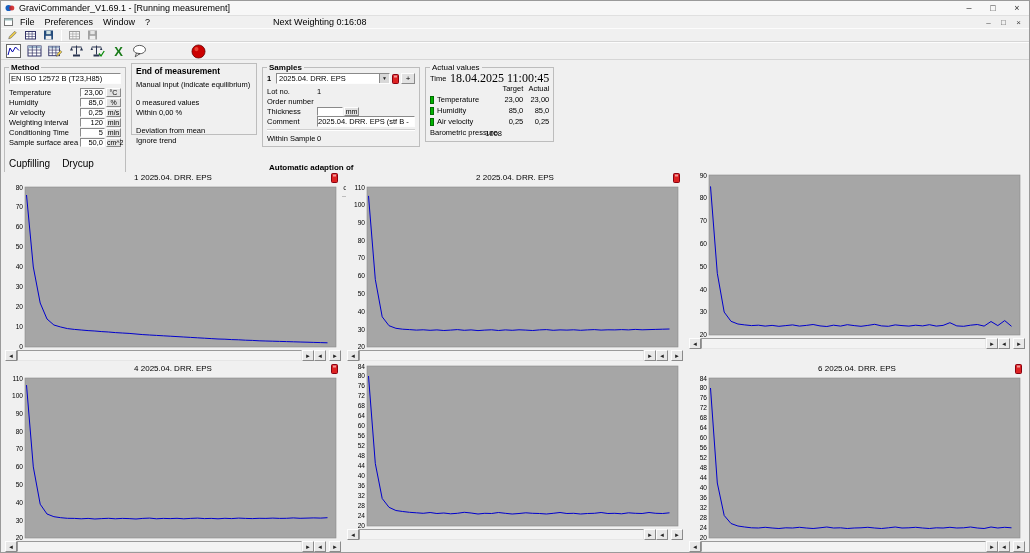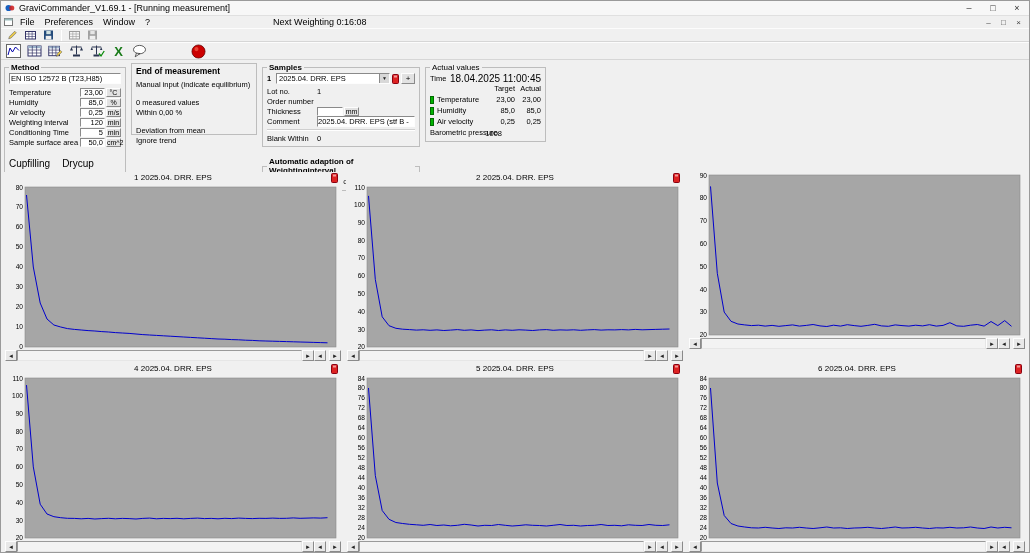--- a/index.html
+++ b/index.html
@@ -58,21 +58,21 @@
   .ubox { width:15px; text-align:center; font-size:7px; height:9px; line-height:8px; margin-left:1px; }
   .cup-row { display:flex; gap:12px; font-size:10px; margin-top:11px; }
   .desc { font-size:13px; margin-top:2px; }
 
   .eom { width:126px; height:72px; border:1px solid #bdbdbd; background:#f0f0f0; padding:2px 4px; }
   .eom-title { font-size:8.5px; font-weight:bold; margin-bottom:4px; }
   .eom-line { font-size:7.5px; white-space:nowrap; }
   .mb8 { margin-bottom:9px; }
   .mb1 { margin-bottom:1px; }
 
-  .mid-col { display:flex; flex-direction:column; gap:10px; width:158px; }
+  .mid-col { display:flex; flex-direction:column; gap:16px; width:158px; }
   .samples { width:158px; }
   .combo-row { display:flex; align-items:center; gap:2px; height:11px; margin-bottom:2px; }
   .s-idx { font-size:7.5px; font-weight:bold; width:7px; }
   .combo { flex:1; display:flex; height:11px; font-size:7.5px; align-items:stretch; }
   .combo-text { flex:1; padding:0 2px; line-height:9px; white-space:nowrap; overflow:hidden; }
   .combo-arrow { width:10px; background:#d8d8d8; border-left:1px solid #8a8a8a; font-size:5px; text-align:center; line-height:9px; color:#222; }
   .mini-dev svg { width:7px; height:10px; display:block; }
   .plus-btn { width:14px; height:11px; font-size:8px; line-height:9px; text-align:center; }
   .srow { display:flex; font-size:7.5px; height:10px; align-items:center; }
   .srow .lbl { width:50px; white-space:nowrap; }
@@ -80,21 +80,21 @@
   .tbox { width:26px; height:9px; }
   .s-div { border-top:1px solid #cfcfcf; border-bottom:1px solid #fff; margin:3px 0 2px 0; }
 
   .auto { width:158px; }
   .chk-row { display:flex; align-items:center; gap:3px; font-size:7.5px; height:11px; }
   .checkbox { width:7px; height:7px; }
 
   .actual { width:114px; }
   .arow { display:flex; font-size:7.5px; align-items:center; height:11px; }
   .time-lbl { width:20px; }
-  .time-val { flex:1; font-size:10px; white-space:nowrap; }
+  .time-val { flex:1; font-size:12px; white-space:nowrap;font-family:Liberation Serif, serif; }
   .ahead { display:flex; font-size:7.5px; height:10px; }
   .ahead .sp { flex:1; }
   .atarget,.aactual { width:26px; text-align:right; }
   .led { width:4px; height:8px; background:#00b400; border:1px solid #006a00; margin-right:3px; flex:0 0 auto; }
   .alabel { flex:1; white-space:nowrap; }
   .baro { align-items:flex-start; height:auto; margin-top:2px; }
   .baro .alabel { width:46px; flex:0 0 auto; line-height:8px; }
 
   
   .charts { display:grid; grid-template-columns:repeat(3,1fr); column-gap:4px; row-gap:2px; padding:2px 3px 0 3px; flex:1 1 auto; }
@@ -320,21 +320,21 @@
           <span class="lbl" data-name="thickness-label">Thickness</span>
           <span class="tbox sunken" data-name="thickness-field"></span>
           <span class="ubox raised" data-name="thickness-unit">mm</span>
         </div>
         <div class="srow" data-name="comment-row">
           <span class="lbl" data-name="comment-label">Comment</span>
           <span class="sval sunken" data-name="comment-field">2025.04. DRR. EPS (stf B -</span>
         </div>
         <div class="s-div" data-name="samples-divider"></div>
         <div class="srow" data-name="blank-sample-row">
-          <span class="lbl" data-name="blank-sample-label">Blank Within</span>
+          <span class="lbl" data-name="blank-sample-label">Within Sample</span>
           <span class="sval" data-name="blank-sample-value">0</span>
         </div>
       </fieldset>
 
       <fieldset class="gb auto" data-name="auto-adaption-panel">
         <legend data-name="auto-adaption-title">Automatic adaption of Weightinginterval</legend>
         <div class="chk-row" data-name="auto-adaption-row">
           <span class="checkbox sunken" data-name="auto-adaption-checkbox"></span>
           <span data-name="auto-adaption-checkbox-label">Automatic adaption of Weightinginterval</span>
         </div>
@@ -480,26 +480,20 @@
         </svg>
         <div class="chart-scroll" data-name="chart-scrollbar">
           <span class="sb-btn" data-name="scroll-left-button">◄</span>
           <span class="sb-track" data-name="scroll-track"></span>
           <span class="sb-btn" data-name="scroll-right-button">►</span>
           <span class="sb-btn" data-name="scroll-prev-button">◄</span>
           <span class="sb-btn endgap" data-name="scroll-end-button">►</span>
         </div>
       </div>
       <div class="chart-cell" data-name="chart-panel">
-        <div class="chart-head" data-name="chart-header"><span class="chart-title" data-name="chart-title">5  2025.04. DRR. EPS</span><span class="device" data-name="sample-device-icon">
-            <svg viewBox="0 0 7 10">
-              <rect x="0.5" y="0.5" width="6" height="9" rx="1" fill="#d22" stroke="#801"></rect>
-              <rect x="2" y="1.5" width="3" height="2" fill="#fff" opacity="0.55"></rect>
-            </svg>
-          </span></div>
         <svg viewBox="0 0 338 166" preserveAspectRatio="none" class="chart-svg" data-name="chart-plot">
           <rect x="21" y="3" width="311" height="160" fill="#a6a6a6" stroke="#8a8a8a" stroke-width="0.6"></rect>
           <text x="19" y="6" text-anchor="end" font-size="6.6" font-family="Liberation Sans, sans-serif" fill="#000">84</text>
           <text x="19" y="15.3" text-anchor="end" font-size="6.6" font-family="Liberation Sans, sans-serif" fill="#000">80</text>
           <text x="19" y="25.3" text-anchor="end" font-size="6.6" font-family="Liberation Sans, sans-serif" fill="#000">76</text>
           <text x="19" y="35.3" text-anchor="end" font-size="6.6" font-family="Liberation Sans, sans-serif" fill="#000">72</text>
           <text x="19" y="45.3" text-anchor="end" font-size="6.6" font-family="Liberation Sans, sans-serif" fill="#000">68</text>
           <text x="19" y="55.3" text-anchor="end" font-size="6.6" font-family="Liberation Sans, sans-serif" fill="#000">64</text>
           <text x="19" y="65.3" text-anchor="end" font-size="6.6" font-family="Liberation Sans, sans-serif" fill="#000">60</text>
           <text x="19" y="75.3" text-anchor="end" font-size="6.6" font-family="Liberation Sans, sans-serif" fill="#000">56</text>

